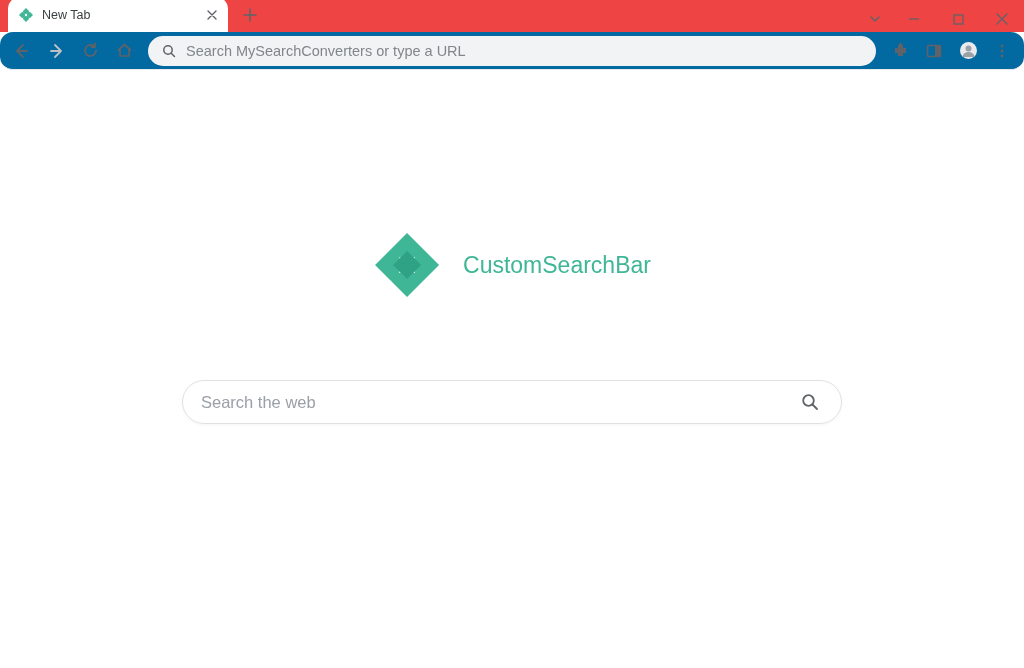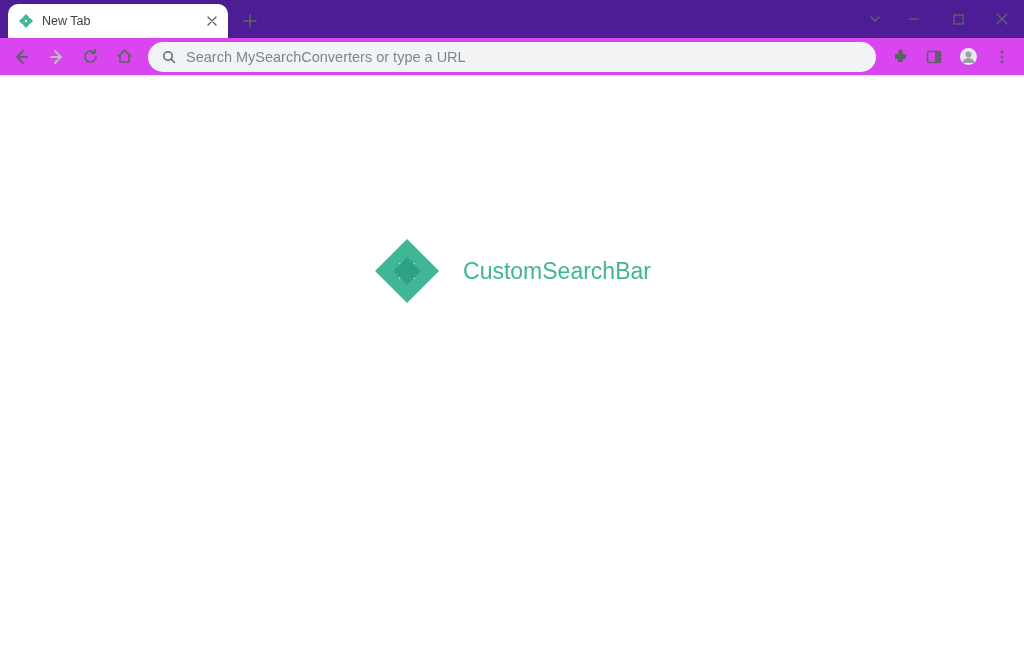--- a/index.html
+++ b/index.html
@@ -1,30 +1,30 @@
 <!DOCTYPE html>
 <html><head>
 <meta charset="utf-8">
 <style>
   * { box-sizing: border-box; margin: 0; padding: 0; }
   html, body { width: 1024px; height: 668px; font-family: "Segoe UI", Arial, sans-serif; overflow: hidden; background: #fff; }
   
   
-  .titlebar { height: 38px; background: #4c1d95; display: flex; align-items: flex-end; position: relative; }
+  .titlebar { height: 32px; background: #ef4444; display: flex; align-items: flex-end; position: relative; }
   .tab { background: #fff; height: 34px; min-width: 220px; margin-left: 8px; border-radius: 10px 10px 0 0; display: flex; align-items: center; padding: 0 8px 0 10px; position: relative; }
   .tab-favicon { width: 16px; height: 16px; margin-right: 8px; display:flex; align-items:center; justify-content:center;}
   .tab-title { font-size: 12.5px; color: #3c4043; flex: 1; }
   .tab-close { width: 16px; height: 16px; display: flex; align-items: center; justify-content: center; cursor: pointer; color:#5f6368;}
   .newtab-btn { width: 28px; height: 28px; margin-left: 8px; margin-bottom: 3px; display: flex; align-items: center; justify-content: center; cursor: pointer; border-radius: 50%; color:#5f6368;}
   .win-controls { position: absolute; right: 0; top: 0; height: 38px; display: flex; align-items: center; }
   .win-btn { width: 44px; height: 32px; display: flex; align-items: center; justify-content: center; cursor: pointer; color:#5f6368;}
   .tabs-dropdown { width: 34px; height:32px; display:flex; align-items:center; justify-content:center; cursor:pointer; color:#5f6368;}
   
   
-  .toolbar { height: 38px; background: #d946ef; display: flex; align-items: center; padding: 0 6px; gap: 2px; border-bottom: 1px solid #e8eaed;}
+  .toolbar { height: 38px; background: #0369a1; display: flex; align-items: center; padding: 0 6px; gap: 2px; border-bottom: 1px solid #e8eaed; border-radius: 13px;}
   .tool-btn { width: 32px; height: 32px; display: flex; align-items: center; justify-content: center; cursor: pointer; border-radius: 50%; color:#5f6368;}
   .tool-btn.disabled { color: #bdc1c6; cursor: default; }
   .omnibox { flex: 1; height: 30px; background: #f1f3f4; border-radius: 15px; display: flex; align-items: center; padding: 0 14px; margin: 0 6px; }
   .omnibox-icon { color:#5f6368; margin-right: 10px; display:flex;}
   .omnibox-text { font-size: 14.5px; color: #80868b; flex:1; }
   
   
   .content { position: relative; height: calc(668px - 38px - 38px); background: #fff; }
   .logo-wrap { position: absolute; left: 50%; top: 195px; transform: translate(-50%, -50%); display: flex; align-items: center; gap: 22px; }
   .logo-mark { width: 68px; height: 68px; position: relative; }
@@ -151,13 +151,22 @@
           <path d="M34 2 L50 18 A18 18 0 0 1 18 18 Z"></path>
           <path d="M34 66 L18 50 A18 18 0 0 1 50 50 Z"></path>
           <path d="M2 34 L18 18 A18 18 0 0 1 18 50 Z"></path>
           <path d="M66 34 L50 50 A18 18 0 0 1 50 18 Z"></path>
           <path d="M34 20 L48 34 L34 48 L20 34 Z" fill="#2fa184"></path>
         </g>
       </svg>
     </div>
     <div class="logo-text">CustomSearchBar</div>
   </div>
+  <div class="search-wrap">
+    <input class="search-input" type="text" placeholder="Search the web" style="">
+    <button class="search-btn">
+      <svg width="18" height="18" viewBox="0 0 18 18">
+          <circle cx="7.5" cy="7.5" r="5.3" fill="none" stroke="currentColor" stroke-width="1.8"></circle>
+          <path d="M11.5 11.5 L16 16" stroke="currentColor" stroke-width="1.8" stroke-linecap="round"></path>
+        </svg>
+    </button>
+  </div>
 </div>
 
 </body></html>

